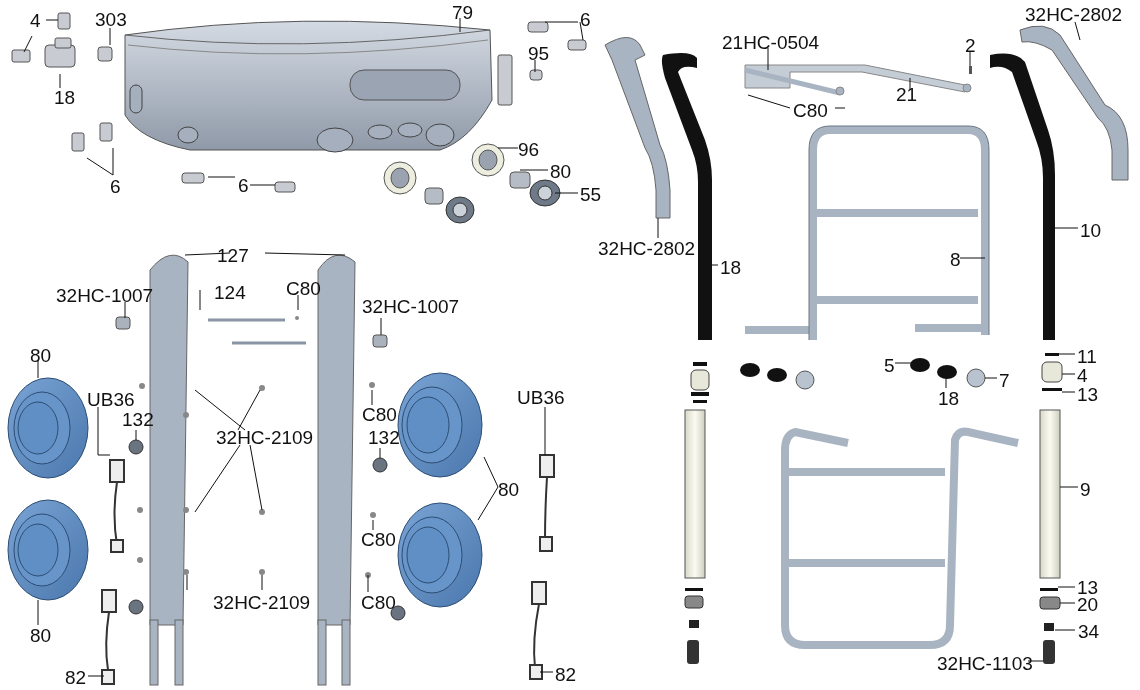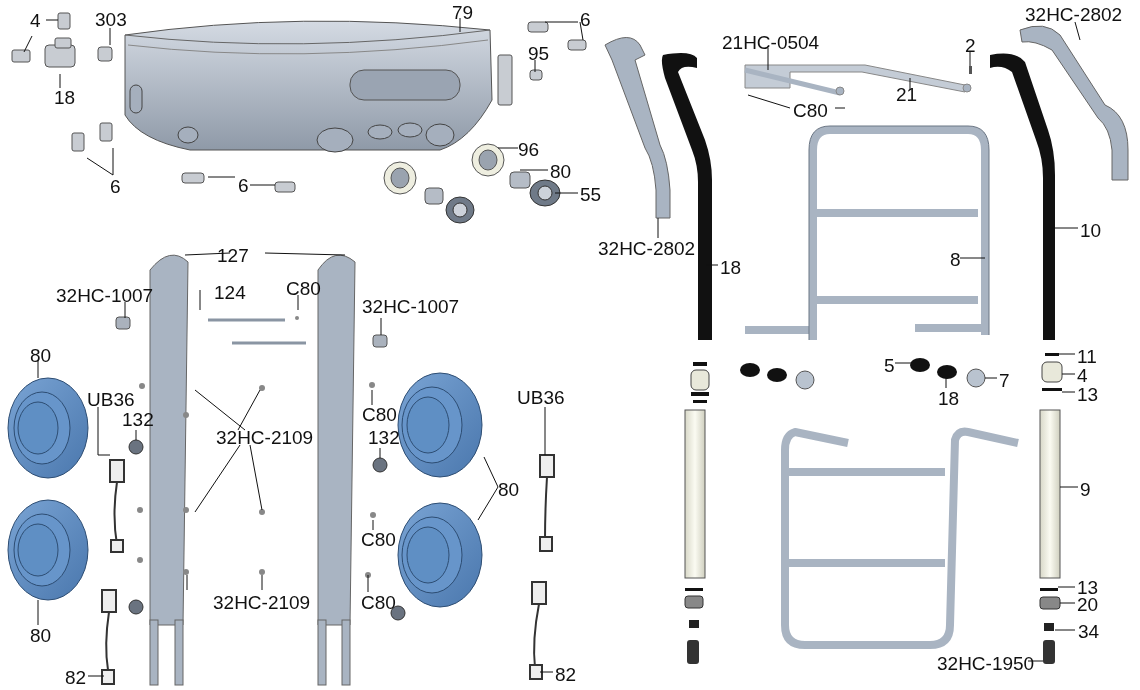--- a/index.html
+++ b/index.html
@@ -322,14 +322,14 @@
 <span class="lbl" style="left:884px;top:356px">5</span>
 <span class="lbl" style="left:999px;top:371px">7</span>
 <span class="lbl" style="left:938px;top:389px">18</span>
 <span class="lbl" style="left:1077px;top:347px">11</span>
 <span class="lbl" style="left:1077px;top:366px">4</span>
 <span class="lbl" style="left:1077px;top:385px">13</span>
 <span class="lbl" style="left:1080px;top:480px">9</span>
 <span class="lbl" style="left:1077px;top:578px">13</span>
 <span class="lbl" style="left:1077px;top:595px">20</span>
 <span class="lbl" style="left:1078px;top:622px">34</span>
-<span class="lbl" style="left:937px;top:654px">32HC-1950</span>
+<span class="lbl" style="left:937px;top:654px">32HC-1103</span>
 </div>
 
 </body></html>

